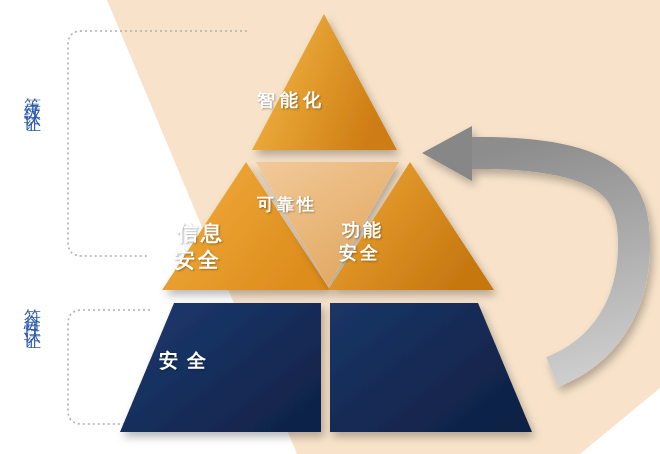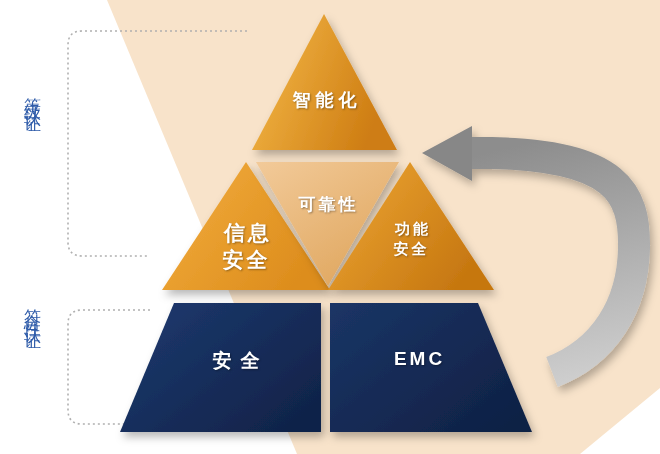--- a/index.html
+++ b/index.html
@@ -8,30 +8,30 @@
     width:660px;height:454px;
     background:#ffffff;
     overflow:hidden;
     font-family:"Liberation Sans",sans-serif;
   }
   svg{position:absolute;left:0;top:0;}
   .shape-text{
     position:absolute;
     color:#ffffff;
     font-weight:bold;
-    text-align:center;
+    text-align:left;
     text-shadow:1px 1px 2px rgba(0,0,0,0.35);
     white-space:pre-line;
     pointer-events:none;
     z-index:5;
   }
   .t-peak{left:252px;top:88px;width:145px;font-size:18px;letter-spacing:5px;text-indent:5px;}
   .t-center{left:254px;top:193px;width:146px;font-size:17px;letter-spacing:3px;text-indent:3px;font-family:Liberation Serif, serif;}
   .t-midleft{left:174px;top:219px;width:145px;font-size:21px;letter-spacing:3px;text-indent:3px;line-height:1.3;}
-  .t-midright{left:339px;top:219px;width:145px;font-size:15px;letter-spacing:3px;text-indent:3px;line-height:1.3;}
+  .t-midright{left:339px;top:219px;width:145px;font-size:18px;letter-spacing:3px;text-indent:3px;line-height:1.3;}
   .t-baseleft{left:150px;top:348px;width:172px;font-size:19px;letter-spacing:9px;text-indent:9px;}
   .t-baseright{left:332px;top:348px;width:172px;font-size:19px;letter-spacing:3px;text-indent:3px;}
   .side-label{
     position:absolute;
     writing-mode:vertical-rl;
     color:#2e5ba9;
     font-size:17px;
     font-weight:500;
     letter-spacing:6px;
     z-index:5;
@@ -98,18 +98,17 @@
     <polygon filter="url(#softShadow)" points="330,303 478,303 532,432 330,432" fill="url(#gradNavyR)"></polygon>
   </svg>
 
   <div class="shape-text t-peak">智能化</div>
   <div class="shape-text t-center">可靠性</div>
   <div class="shape-text t-midleft">信息
 安全</div>
   <div class="shape-text t-midright">功能
 安全</div>
   <div class="shape-text t-baseleft">安全</div>
-  <div class="shape-text t-baseright">EMC</div>
 
   <div class="side-label side-top">等级认证</div>
   <div class="side-label side-bottom">符合性认证</div>
 
 </div>
 
 </body></html>

